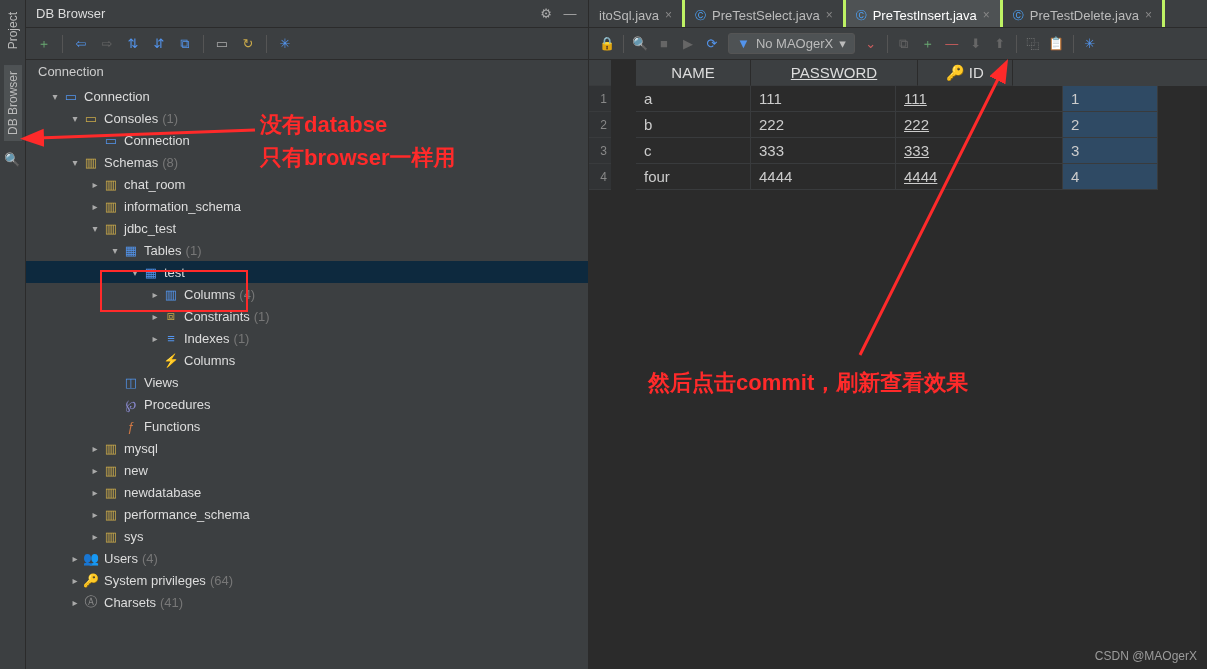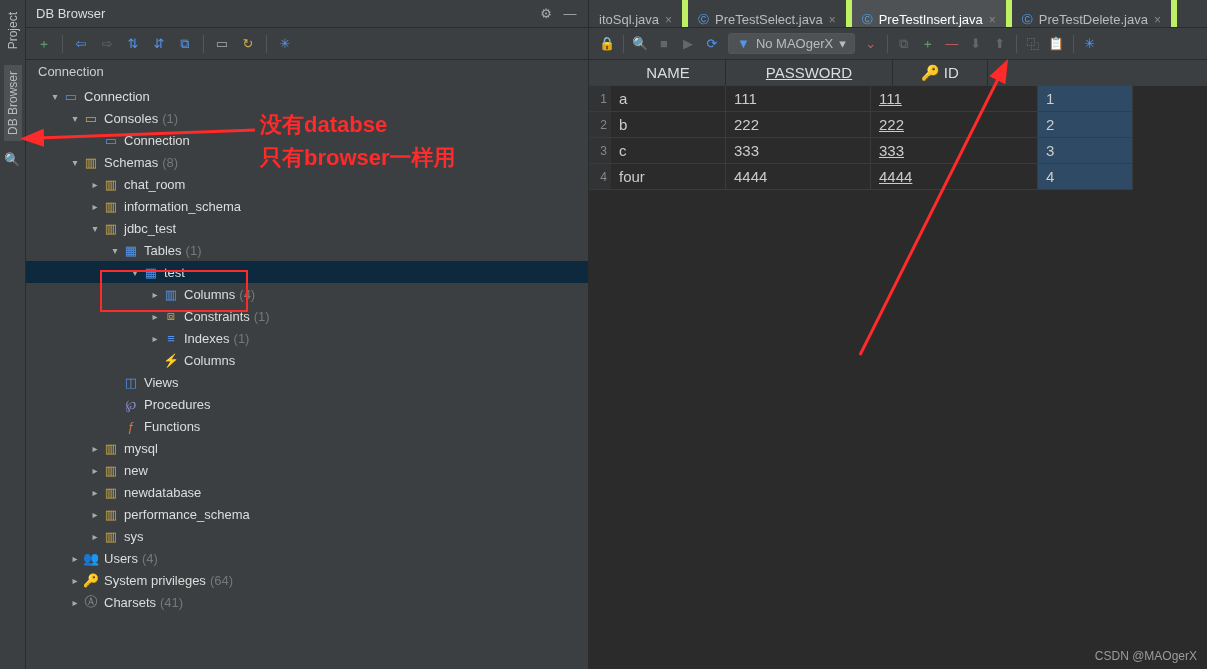--- a/index.html
+++ b/index.html
@@ -21,30 +21,30 @@
 .node.selected { background:#0d293e; }
 .arrow { width:14px; display:inline-flex; justify-content:center; color:#aaa; font-size:10px;}
 .node-icon { width:18px; display:inline-flex; justify-content:center; margin-right:4px;}
 .node-label { color:#ddd; }
 .count { color:#777; margin-left:4px;}
 .indent-1{padding-left:22px;} .indent-2{padding-left:42px;} .indent-3{padding-left:62px;}
 .indent-4{padding-left:82px;} .indent-5{padding-left:102px;} .indent-6{padding-left:122px;}
 
 .right-panel { flex:1; background:#2b2b2b; display:flex; flex-direction:column;}
 .tabs-row { height:28px; background:#3c3f41; display:flex; align-items:center; border-bottom:1px solid #2b2b2b;}
-.tab { height:100%; display:flex; align-items:flex-end; gap:6px; padding:0 10px; color:#bbb; cursor:pointer; border-right:6px solid #bef264;}
+.tab { height:100%; display:flex; align-items:flex-start; gap:6px; padding:8px 10px; color:#bbb; cursor:pointer; border-right:3px solid #bef264;}
 .tab.active { background:#4e5254; color:#fff;}
 .tab-close { color:#888; font-size:12px;}
 .tab-icon { color:#4da6ff; font-size:11px;}
 .grid-toolbar { height:32px; background:#3c3f41; display:flex; align-items:center; gap:8px; padding:0 10px; border-bottom:1px solid #2b2b2b;}
 .filter-btn { background:#4e5254; border:1px solid #555; padding:2px 8px; border-radius:3px; display:flex; align-items:center; gap:6px; color:#bbb;}
 .grid { display:flex;}
 .gutter { background:#313335; width:22px; text-align:right; color:#888; font-size:12px;}
 .gutter div{height:26px; line-height:26px; padding-right:4px; border-bottom:1px solid #393b3d;}
-.grid-body { flex:1;}
+.grid-body { flex:1;margin-left:25px;}
 .grid-header { display:flex; background:#3c3f41;}
 .grid-header .cell { color:#ddd; font-size:15px; border-right:1px solid #2b2b2b; text-align:center;}
 .cell { height:26px; line-height:26px; padding:0 8px; border-bottom:1px solid #393b3d; border-right:1px solid #393b3d;}
 .col-name{width:115px;} .col-num{width:145px;} .col-pass{width:167px;text-decoration:underline;} .col-id{width:95px;}
 .grid-row{display:flex; background:#2b2b2b; color:#ccc; font-size:15px;}
 .id-cell{background:#2f4a64;}
 .key-icon{color:#d9a441; margin-right:4px;}
 
 .anno { position:absolute; color:#ff2a2a; font-weight:bold; font-size:22px; pointer-events:none; line-height:1.5;}
 .red-box { position:absolute; border:2px solid #ff2a2a; pointer-events:none;}
@@ -315,20 +315,21 @@
       </div>
     </div>
   </div>
 </div>
 
 <div class="anno" style="top:108px; left:260px;">
   <div>没有databse</div>
   <div>只有browser一样用</div>
 </div>
 <div class="anno" style="top:366px; left:648px;">
+  <div>然后点击commit，刷新查看效果</div>
 </div>
 <div class="red-box" style="top:270px; left:100px; width:148px; height:42px;"></div>
 
 <svg class="overlay-svg" width="1207" height="669">
   <defs>
       <marker id="ah" markerWidth="10" markerHeight="10" refX="2" refY="3" orient="auto">
         <path class="arrowhead" d="M0,0 L0,6 L8,3 z"></path>
       </marker>
     </defs>
   <line x1="255" y1="130" x2="38" y2="138" marker-end="url(#ah)"></line>

